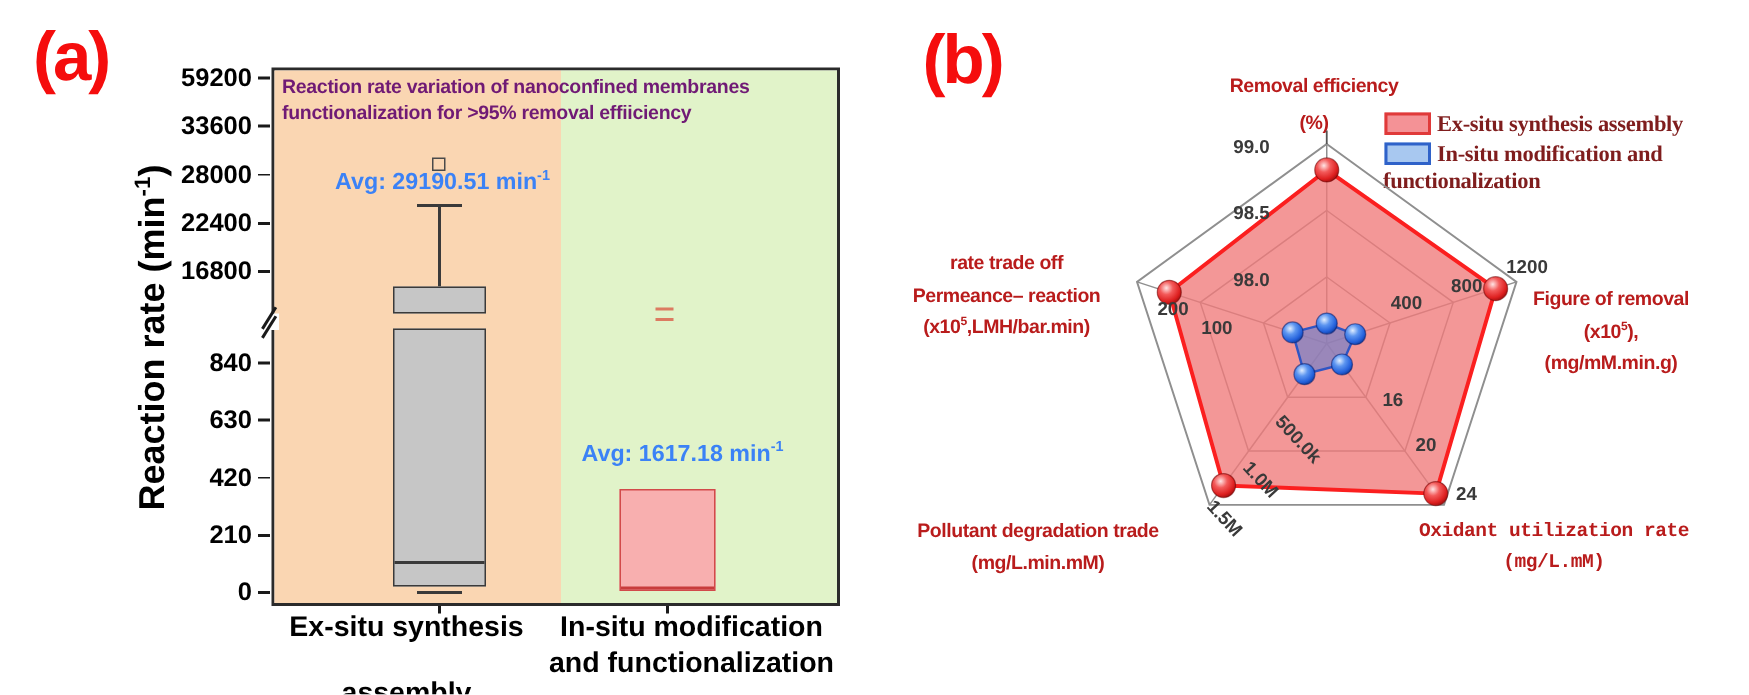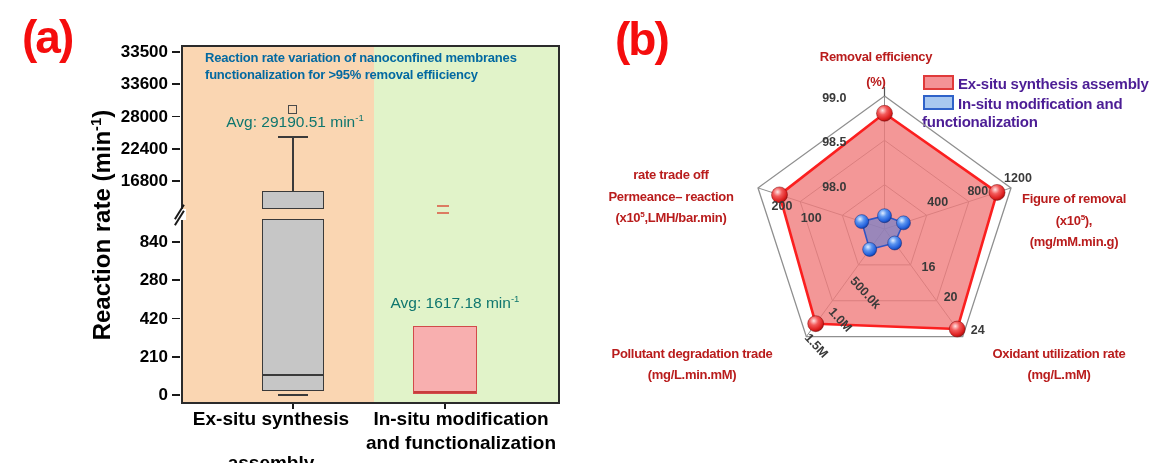--- a/index.html
+++ b/index.html
@@ -12,37 +12,37 @@
   .panel-label{position:absolute;color:#F50D0D;font-weight:bold;font-size:46px;line-height:1;letter-spacing:-2px;}
   #labA{left:22px;top:14px;}
   #labB{left:615px;top:16px;}
   
   #yTitle{position:absolute;left:102px;top:225px;transform:translate(-50%,-50%) rotate(-90deg);
           white-space:nowrap;font-weight:bold;font-size:24px;color:#000;}
   #aPlot{position:absolute;left:181px;top:45px;width:379px;height:359px;
          border:2px solid #2B2B2B;box-sizing:border-box;}
   #bgOrange{position:absolute;left:0;top:0;width:191px;height:100%;background:#FAD6B2;}
   #bgGreen{position:absolute;left:191px;top:0;right:0;height:100%;background:#E1F3C9;}
-  .note{position:absolute;left:22px;font-weight:bold;font-size:13px;color:#0369a1;white-space:nowrap;letter-spacing:-0.2px;}
+  .note{position:absolute;left:5px;font-weight:bold;font-size:13px;color:#701a75;white-space:nowrap;letter-spacing:-0.2px;}
   #noteL1{top:3px;} #noteL2{top:20px;}
-  .avg-label{position:absolute;transform:translateX(-50%);font-weight:normal;font-size:15.5px;color:#0f766e;white-space:nowrap;text-align:center;}
+  .avg-label{position:absolute;transform:translateX(-50%);font-weight:bold;font-size:15.5px;color:#3b82f6;white-space:nowrap;text-align:center;}
   #avgEx{left:295px;top:113px;}
   #avgIn{left:455px;top:294px;}
   .cat-line{position:absolute;transform:translateX(-50%);font-weight:bold;font-size:19px;color:#000;white-space:nowrap;}
   
   .rtitle{position:absolute;transform:translateX(-50%);text-align:center;font-weight:bold;color:#b91c1c;
           font-size:13px;line-height:21.5px;letter-spacing:-0.3px;white-space:nowrap;}
   #rt0{left:876px;top:44px;line-height:25px;}
   #rt1{left:1074px;top:188px;}
-  #rt2{left:1059px;top:343px;line-height:21px;}
+  #rt2{left:1036px;top:343px;line-height:21px;font-family:Liberation Mono, monospace;}
   #rt3{left:692px;top:343px;line-height:21px;}
   #rt4{left:671px;top:164px;}
   
   .lg-swatch{position:absolute;width:31px;height:15px;box-sizing:border-box;}
-  .lg-text{position:absolute;font-weight:bold;font-size:15px;color:#4c1d95;white-space:nowrap;letter-spacing:-0.2px;}
+  .lg-text{position:absolute;font-weight:bold;font-size:15px;color:#7f1d1d;white-space:nowrap;letter-spacing:-0.2px;font-family:Liberation Serif, serif;}
   #lgSw1{left:923px;top:75px;background:#F49296;border:2px solid #E03A3A;}
   #lgSw2{left:923px;top:95px;background:#A8C8F0;border:2px solid #2F62C9;}
   #lgT1{left:958px;top:75px;}
   #lgT2{left:958px;top:95px;}
   #lgT3{left:922px;top:113px;}
   #radarSvg{position:absolute;left:740px;top:80px;}
 </style>
 </head>
 <body>
 
@@ -145,33 +145,33 @@
         <text text-anchor="middle" dominant-baseline="central" fill="#3A3A3A" font-size="12.5px" font-weight="600" transform="translate(210.6195648845511,216.7364268099204) rotate(0)">20</text>
         <text text-anchor="middle" dominant-baseline="central" fill="#3A3A3A" font-size="12.5px" font-weight="600" transform="translate(237.67543855489893,249.59926025186803) rotate(0)">24</text>
         <text text-anchor="middle" dominant-baseline="central" fill="#3A3A3A" font-size="12.5px" font-weight="600" transform="translate(125.44412632965219,212.8628334419476) rotate(47)">500.0k</text>
         <text text-anchor="middle" dominant-baseline="central" fill="#3A3A3A" font-size="12.5px" font-weight="600" transform="translate(100.3804351154489,239.7364268099204) rotate(47)">1.0M</text>
         <text text-anchor="middle" dominant-baseline="central" fill="#3A3A3A" font-size="12.5px" font-weight="600" transform="translate(76.32456144510108,265.59926025186803) rotate(47)">1.5M</text>
         <text text-anchor="middle" dominant-baseline="central" fill="#3A3A3A" font-size="12.5px" font-weight="600" transform="translate(71.2547416663723,138.45036987406598) rotate(0)">100</text>
         <text text-anchor="middle" dominant-baseline="central" fill="#3A3A3A" font-size="12.5px" font-weight="600" transform="translate(42.00948333274458,125.90073974813195) rotate(0)">200</text>
       </g>
   </svg>
 
-<div style="position: absolute; left: 98px; width: 70px; top: 42px; text-align: right; font: bold 17px &quot;Liberation Sans&quot;, sans-serif; color: rgb(0, 0, 0);">33500</div>
+<div style="position: absolute; left: 98px; width: 70px; top: 42px; text-align: right; font: bold 17px &quot;Liberation Sans&quot;, sans-serif; color: rgb(0, 0, 0);">59200</div>
     <div style="position: absolute; left: 172px; top: 51.2px; width: 8px; height: 1.7px; background: rgb(26, 26, 26);"></div>
     <div style="position: absolute; left: 98px; width: 70px; top: 74.25px; text-align: right; font: bold 17px &quot;Liberation Sans&quot;, sans-serif; color: rgb(0, 0, 0);">33600</div>
     <div style="position: absolute; left: 172px; top: 83.45px; width: 8px; height: 1.7px; background: rgb(26, 26, 26);"></div>
     <div style="position: absolute; left: 98px; width: 70px; top: 106.5px; text-align: right; font: bold 17px &quot;Liberation Sans&quot;, sans-serif; color: rgb(0, 0, 0);">28000</div>
     <div style="position: absolute; left: 172px; top: 115.7px; width: 8px; height: 1.7px; background: rgb(26, 26, 26);"></div>
     <div style="position: absolute; left: 98px; width: 70px; top: 138.75px; text-align: right; font: bold 17px &quot;Liberation Sans&quot;, sans-serif; color: rgb(0, 0, 0);">22400</div>
     <div style="position: absolute; left: 172px; top: 147.95px; width: 8px; height: 1.7px; background: rgb(26, 26, 26);"></div>
     <div style="position: absolute; left: 98px; width: 70px; top: 171px; text-align: right; font: bold 17px &quot;Liberation Sans&quot;, sans-serif; color: rgb(0, 0, 0);">16800</div>
     <div style="position: absolute; left: 172px; top: 180.2px; width: 8px; height: 1.7px; background: rgb(26, 26, 26);"></div>
     <div style="position: absolute; left: 98px; width: 70px; top: 232px; text-align: right; font: bold 17px &quot;Liberation Sans&quot;, sans-serif; color: rgb(0, 0, 0);">840</div>
     <div style="position: absolute; left: 172px; top: 241.2px; width: 8px; height: 1.7px; background: rgb(26, 26, 26);"></div>
-    <div style="position: absolute; left: 98px; width: 70px; top: 270.25px; text-align: right; font: bold 17px &quot;Liberation Sans&quot;, sans-serif; color: rgb(0, 0, 0);">280</div>
+    <div style="position: absolute; left: 98px; width: 70px; top: 270.25px; text-align: right; font: bold 17px &quot;Liberation Sans&quot;, sans-serif; color: rgb(0, 0, 0);">630</div>
     <div style="position: absolute; left: 172px; top: 279.45px; width: 8px; height: 1.7px; background: rgb(26, 26, 26);"></div>
     <div style="position: absolute; left: 98px; width: 70px; top: 308.5px; text-align: right; font: bold 17px &quot;Liberation Sans&quot;, sans-serif; color: rgb(0, 0, 0);">420</div>
     <div style="position: absolute; left: 172px; top: 317.7px; width: 8px; height: 1.7px; background: rgb(26, 26, 26);"></div>
     <div style="position: absolute; left: 98px; width: 70px; top: 346.75px; text-align: right; font: bold 17px &quot;Liberation Sans&quot;, sans-serif; color: rgb(0, 0, 0);">210</div>
     <div style="position: absolute; left: 172px; top: 355.95px; width: 8px; height: 1.7px; background: rgb(26, 26, 26);"></div>
     <div style="position: absolute; left: 98px; width: 70px; top: 385px; text-align: right; font: bold 17px &quot;Liberation Sans&quot;, sans-serif; color: rgb(0, 0, 0);">0</div>
     <div style="position: absolute; left: 172px; top: 394.2px; width: 8px; height: 1.7px; background: rgb(26, 26, 26);"></div>
     <div style="position: absolute; left: 178.5px; top: 209px; width: 7px; height: 10.5px; background: rgb(255, 255, 255);"></div>
     <div style="position: absolute; left: 171px; top: 210.5px; width: 17px; height: 2.2px; background: rgb(26, 26, 26); transform: rotate(-58deg);"></div>
     <div style="position: absolute; left: 171px; top: 216.5px; width: 17px; height: 2.2px; background: rgb(26, 26, 26); transform: rotate(-58deg);"></div>

